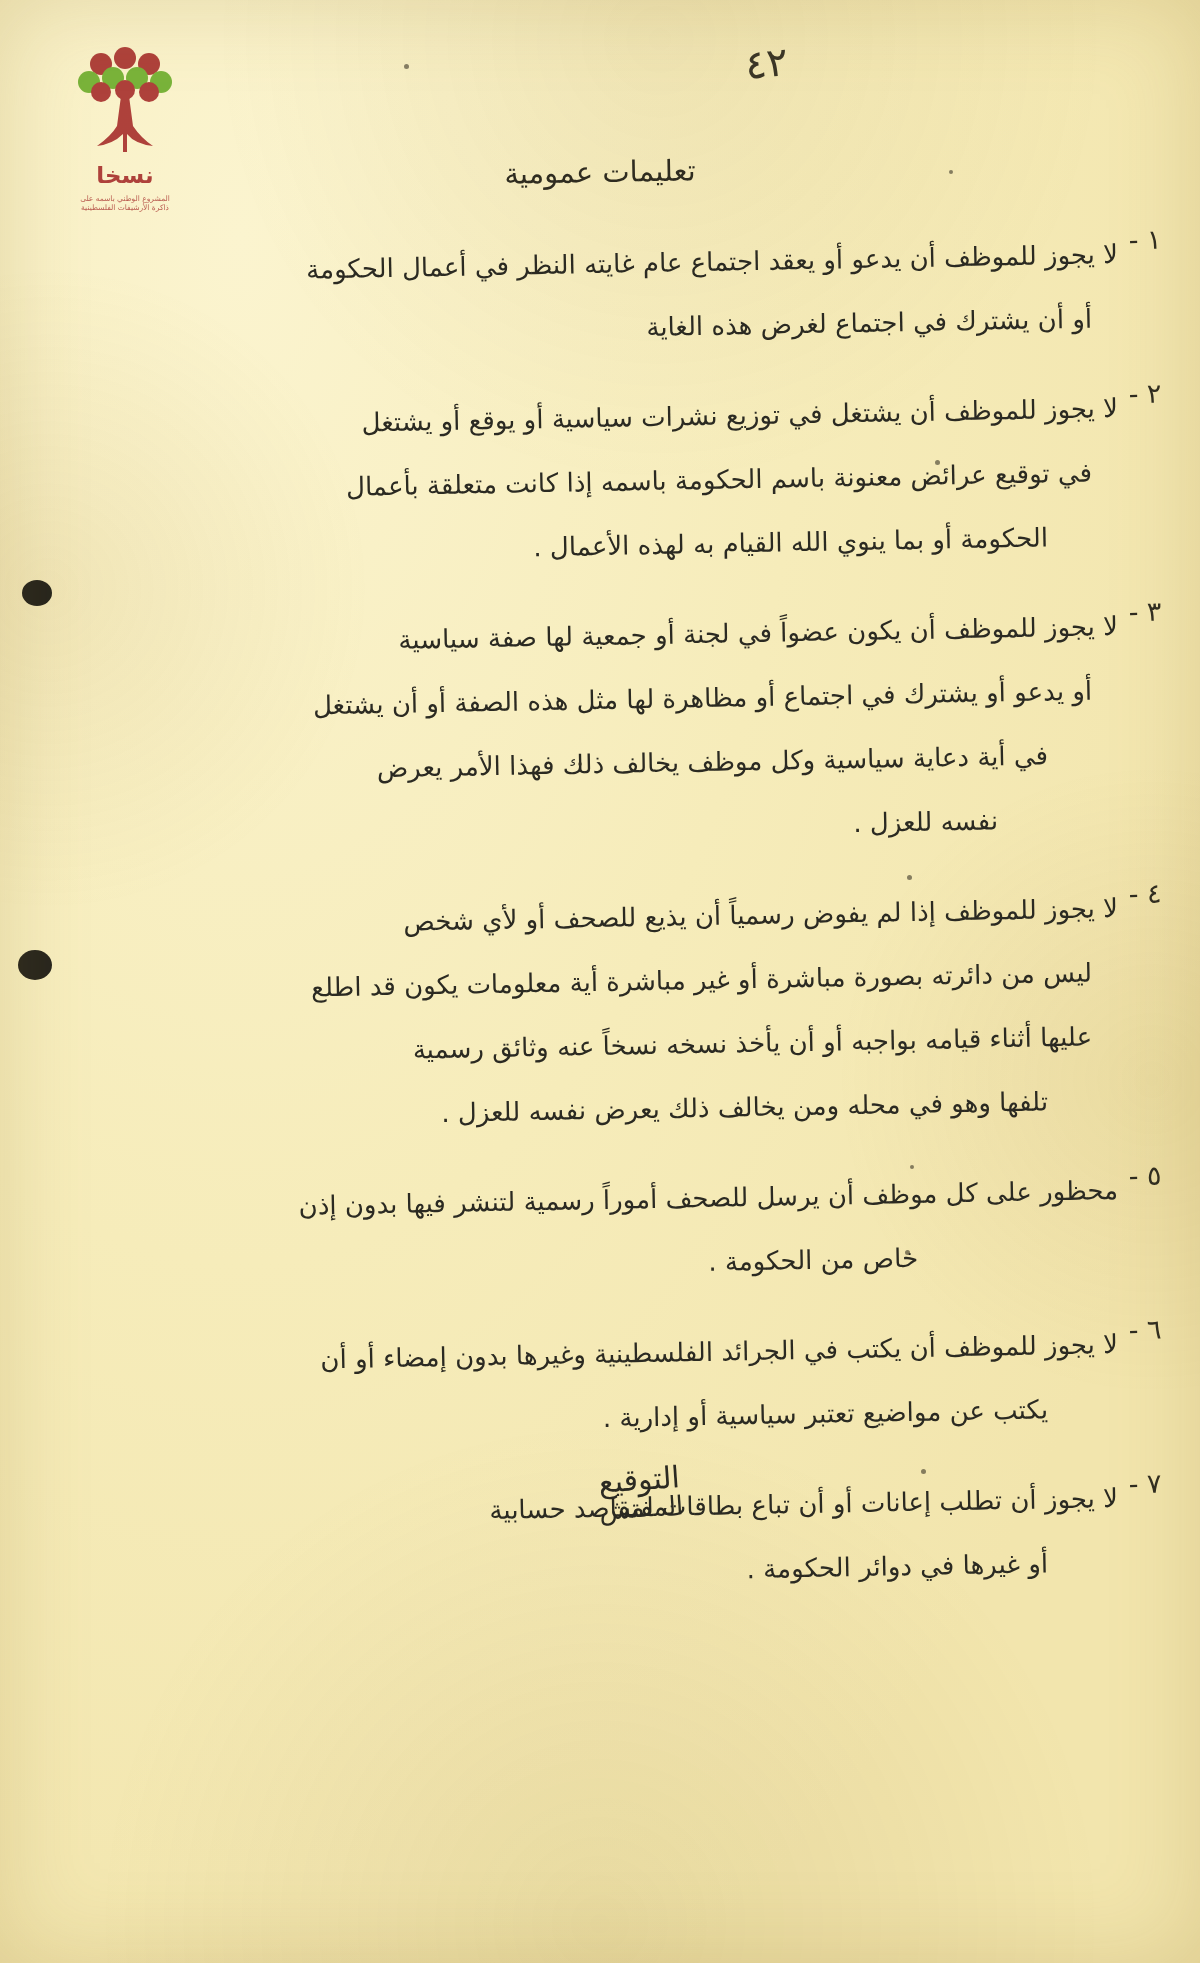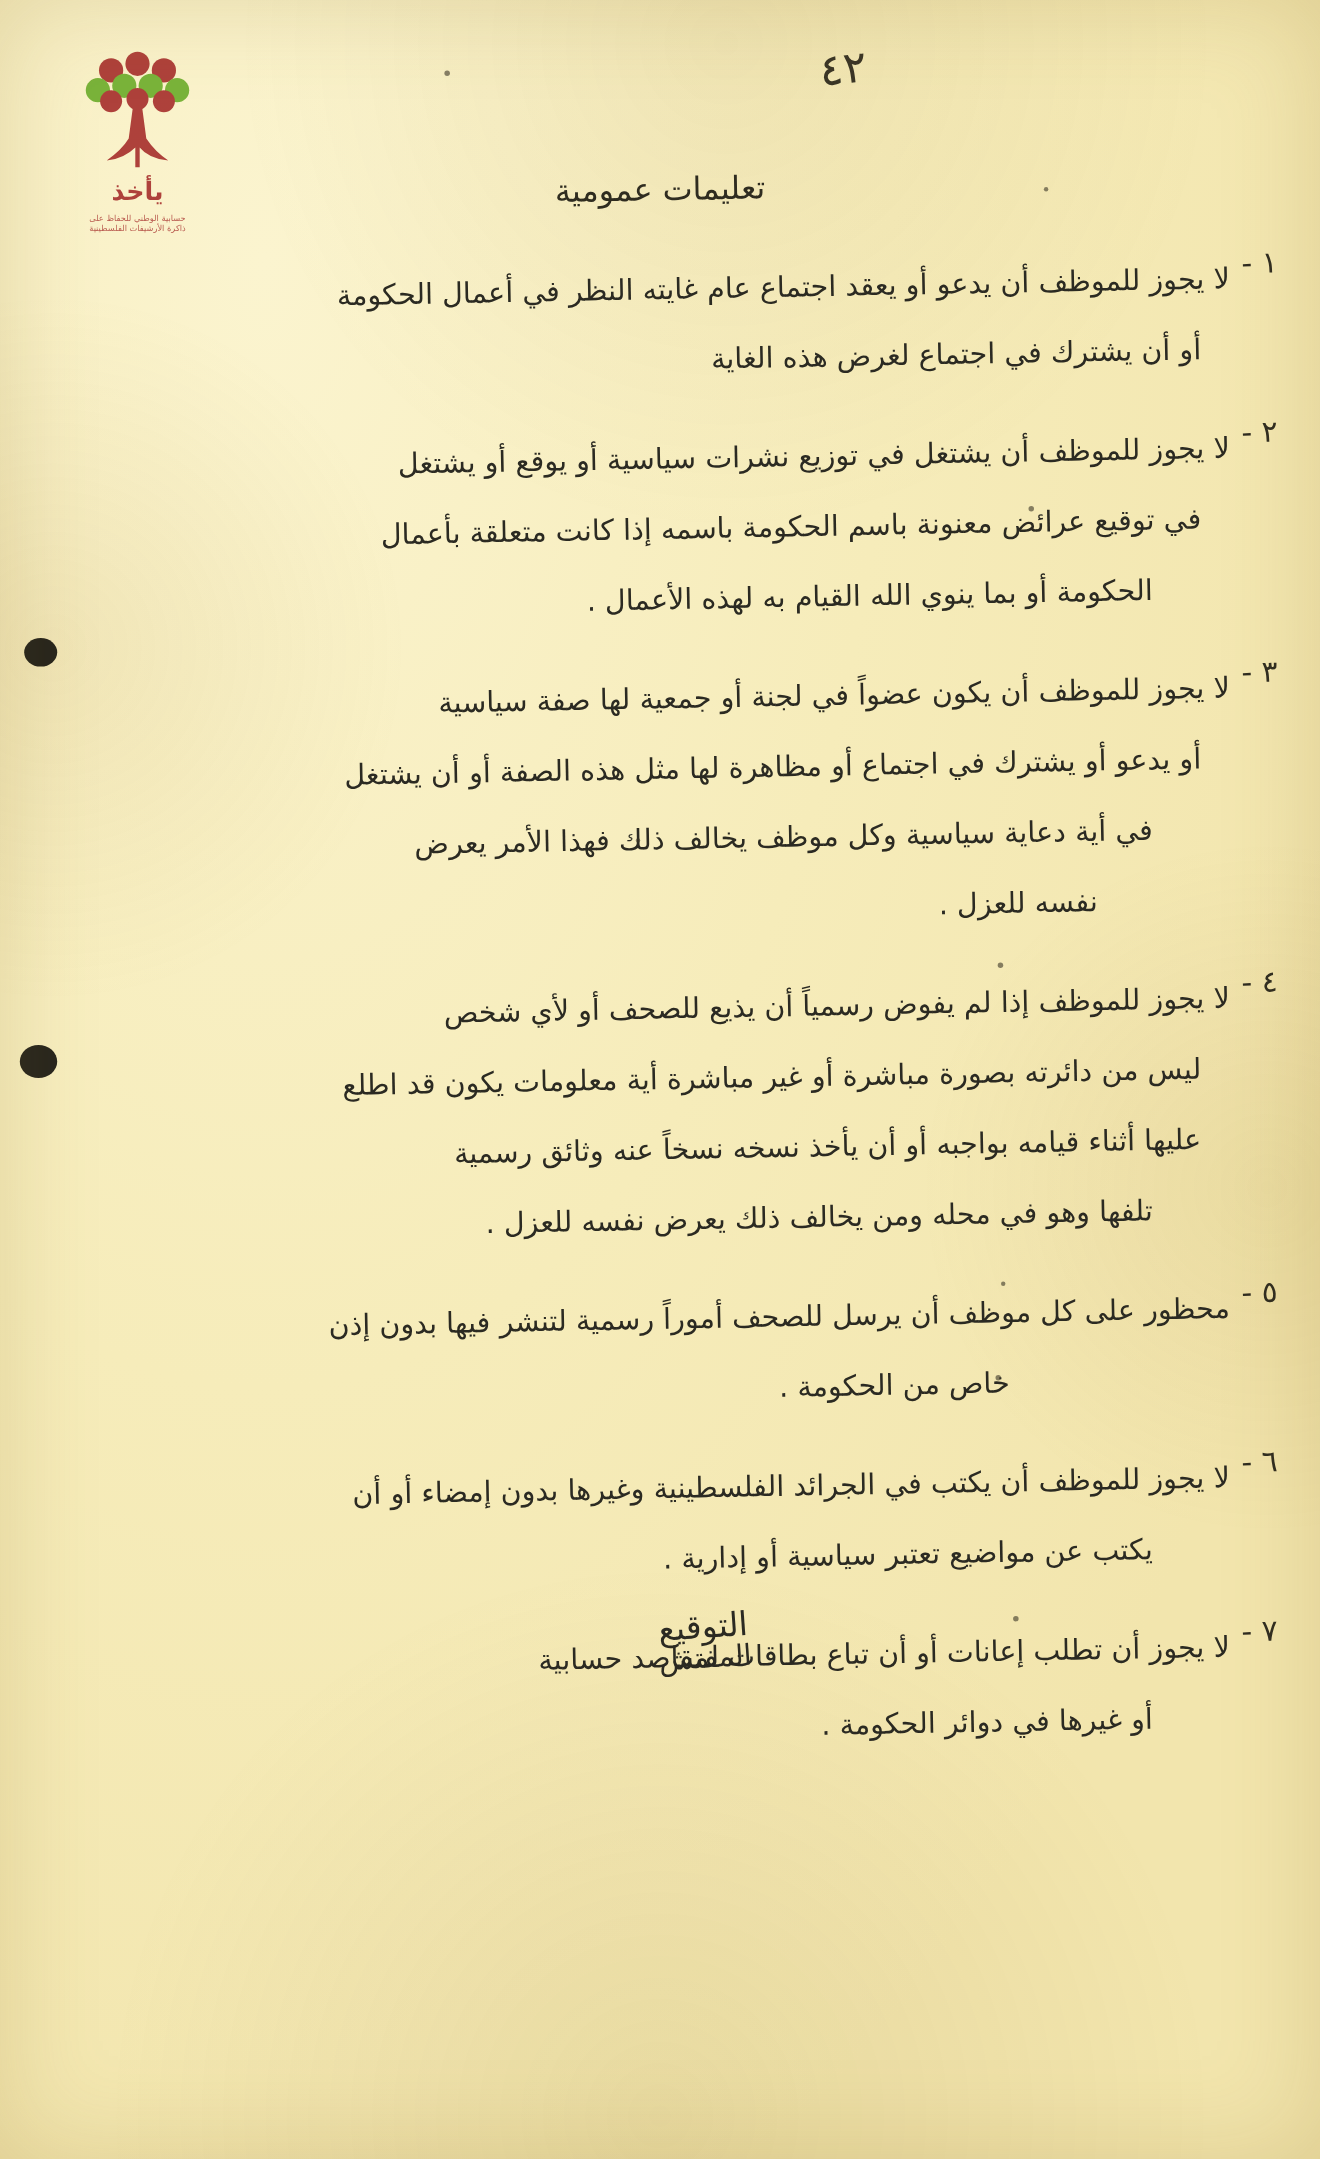--- a/index.html
+++ b/index.html
@@ -194,23 +194,23 @@
         <circle cx="58" cy="44" r="11" fill="#6fae2e"></circle>
         <circle cx="82" cy="44" r="11" fill="#6fae2e"></circle>
         <circle cx="106" cy="48" r="11" fill="#6fae2e"></circle>
         <circle cx="46" cy="58" r="10" fill="#a8332f"></circle>
         <circle cx="70" cy="56" r="10" fill="#a8332f"></circle>
         <circle cx="94" cy="58" r="10" fill="#a8332f"></circle>
       </g>
 
       <path d="M66 62 L74 62 L78 92 Q86 104 98 112 Q80 110 72 100 L72 118 L68 118 L68 100 Q58 110 42 112 Q56 102 62 92 Z" fill="#a8332f"></path>
     </svg>
-    <div class="logo-word">يأخذ</div>
+    <div class="logo-word">نسخا</div>
     <div class="logo-sub">
-      <span>حسابية الوطني للحفاظ على</span><br>
+      <span>المشروع الوطني باسمه على</span><br>
       <span>ذاكرة الأرشيفات الفلسطينية</span>
     </div>
   </div>
 
   <div class="page-number hw">٤٢</div>
 
   <div class="doc-title hw">تعليمات عمومية</div>
 
   <div class="clauses">
 

